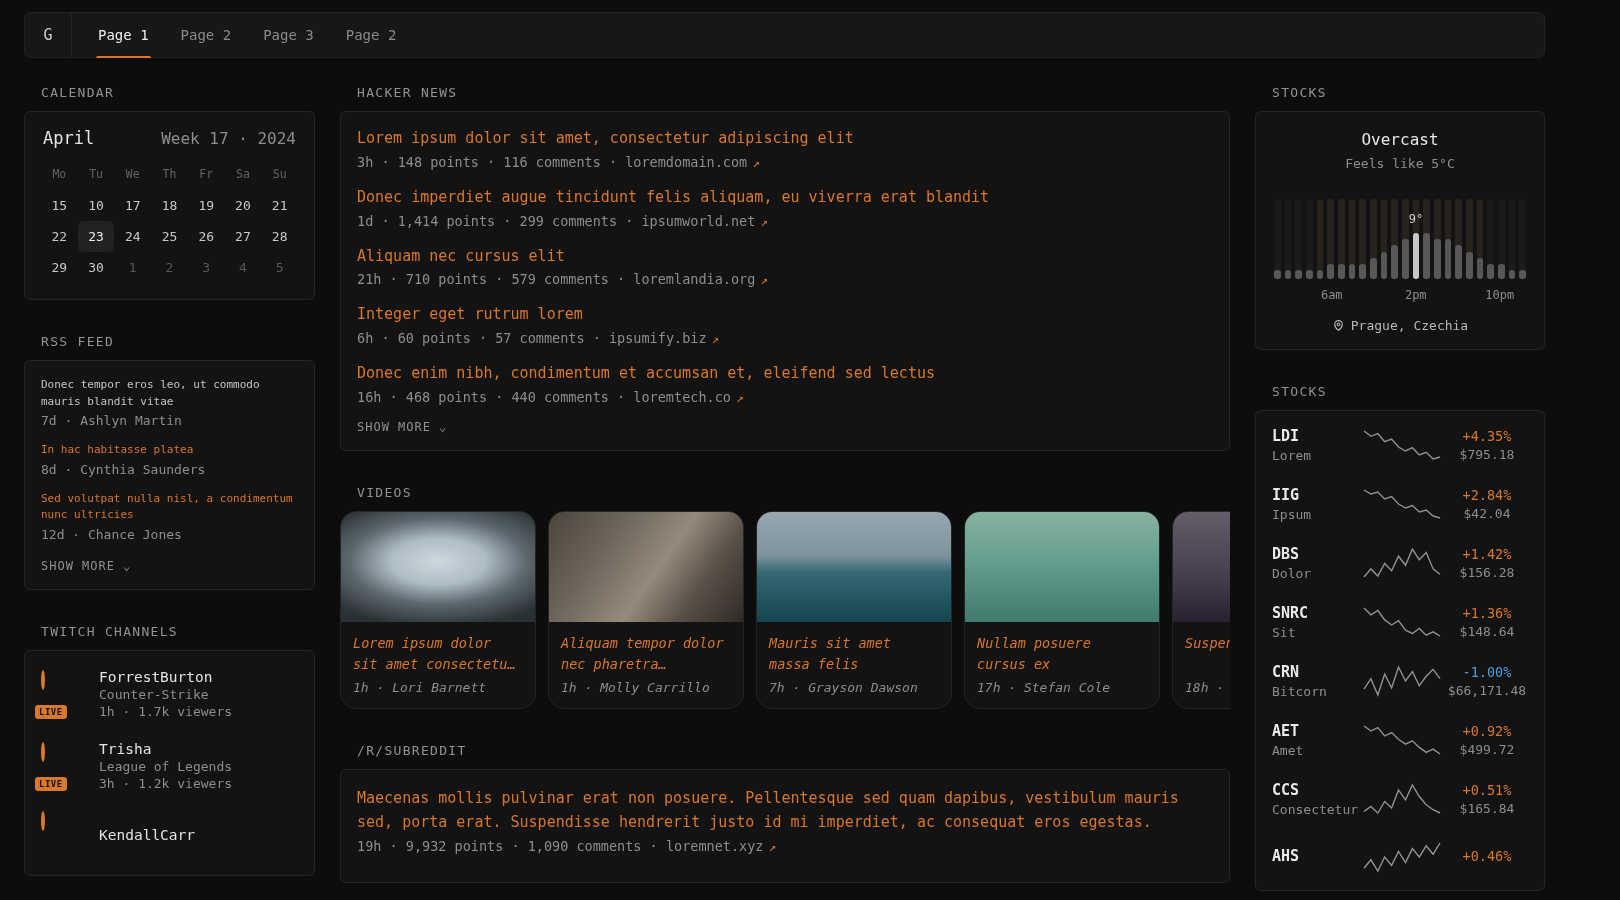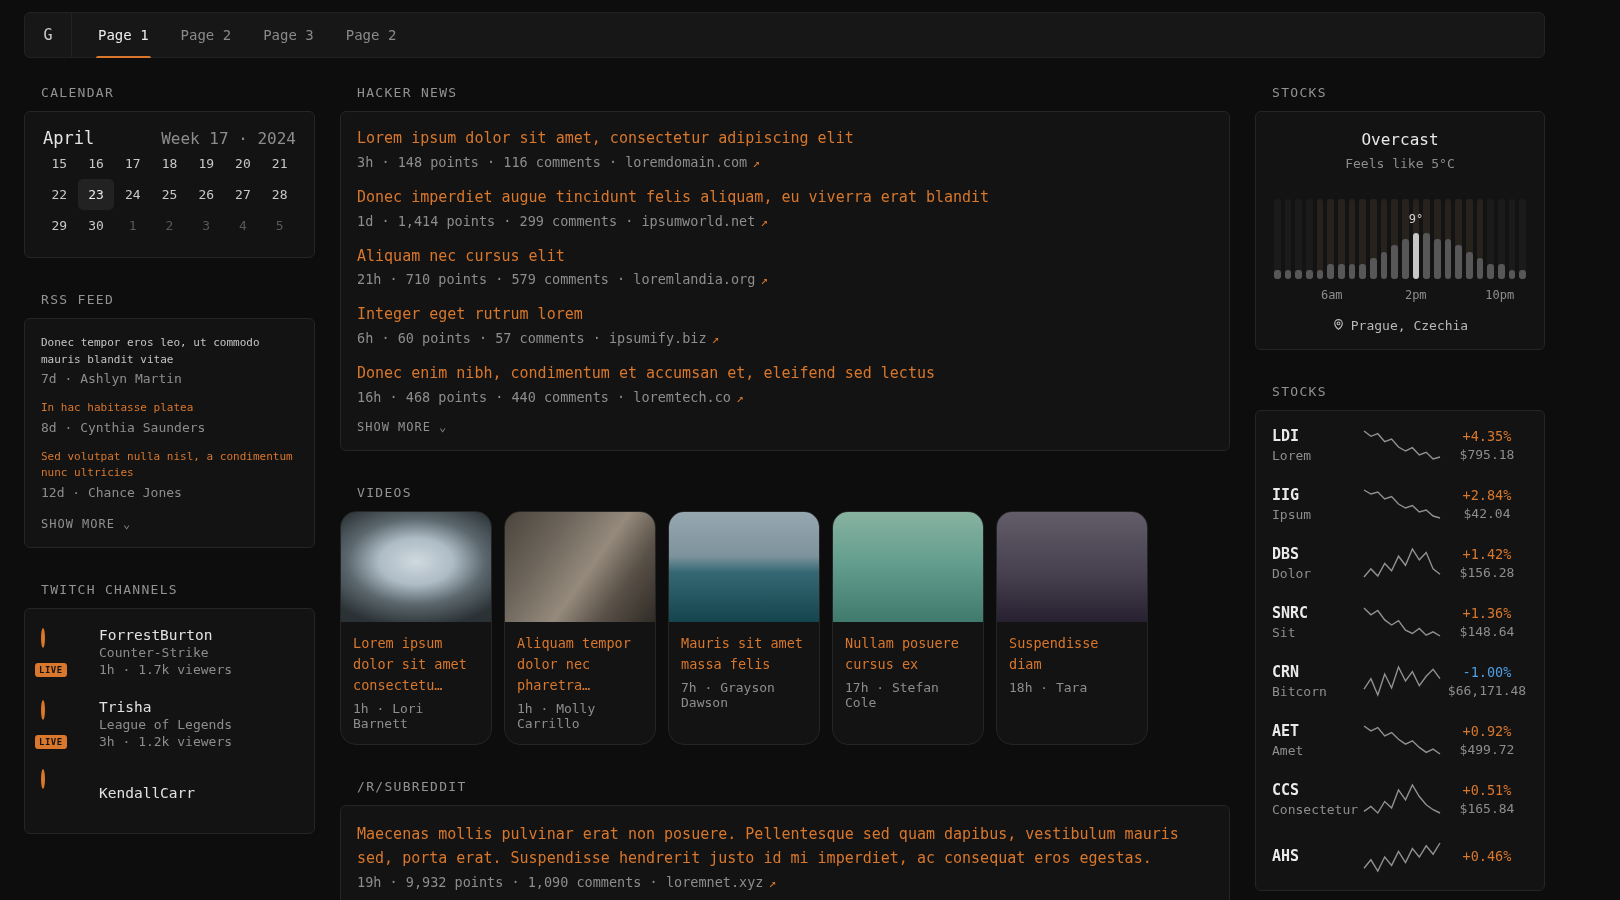--- a/index.html
+++ b/index.html
@@ -78,21 +78,21 @@
   .hn-item{margin-bottom:17px;}
   .hn-item:last-of-type{margin-bottom:12px;}
   .hn-title{font-size:15px;line-height:1.45;color:var(--accent);display:block;}
   .hn-meta{font-size:13.5px;color:var(--dim);margin-top:4px;}
   .domain-link{color:var(--dim);}
   .ext{color:var(--accent);margin-left:5px;font-size:12.5px;}
   .reddit-title{line-height:1.6;}
 
   
   .video-row{display:flex;gap:12px;overflow:hidden;}
-  .video-card{width:152px;flex:none;background:var(--card);border:1px solid var(--border);border-radius:16px;overflow:hidden;}
+  .video-card{width:196px;flex:none;background:var(--card);border:1px solid var(--border);border-radius:16px;overflow:hidden;font-style:italic;}
   .thumb{height:110px;width:100%;}
   .thumb-1{background:radial-gradient(ellipse 70% 60% at 50% 45%,#cfd8de 0%,#aebcc6 35%,#5c686e 65%,#2b3236 100%);}
   .thumb-2{background:linear-gradient(125deg,#4a443c 0%,#6e665c 30%,#958a7c 55%,#5a5148 75%,#2f2b26 100%);}
   .thumb-3{background:linear-gradient(180deg,#97a7b0 0%,#7d939c 40%,#356873 55%,#14454f 100%);}
   .thumb-4{background:linear-gradient(180deg,#88b2a0 0%,#649e8e 45%,#3f7a6d 100%);}
   .thumb-5{background:linear-gradient(180deg,#625d68 0%,#474150 55%,#262030 100%);}
   .video-body{padding:11px 12px 13px;}
   .video-title{font-size:13.5px;line-height:1.55;color:var(--accent);display:block;min-height:42px;}
   .video-meta{font-size:13px;color:var(--dim);margin-top:5px;}
 
@@ -101,21 +101,21 @@
   .weather-cond{font-size:16px;color:#e8e8e8;}
   .weather-feels{font-size:13px;color:var(--dim);margin-top:7px;}
   .weather-chart{position:relative;display:flex;align-items:flex-end;gap:4px;height:80px;margin-top:28px;}
   .w-track{position:relative;flex:1;height:100%;background:rgba(255,255,255,0.035);border-radius:3px;}
   .w-track.day{background:rgba(219,166,106,0.10);}
   .w-bar{position:absolute;left:0;right:0;bottom:0;background:#575757;border-radius:3px;}
   .w-track.hi .w-bar{background:#c7c7c7;}
   .w-peak{position:absolute;left:50%;transform:translateX(-50%);font-size:12px;color:#d4d4d4;white-space:nowrap;}
   .weather-axis{position:relative;height:15px;margin-top:9px;font-size:12px;color:var(--dim);}
   .weather-axis span{position:absolute;transform:translateX(-50%);}
-  .weather-loc{display:flex;justify-content:center;gap:6px;margin-top:15px;font-size:13px;color:#b8b8b8;}
+  .weather-loc{display:flex;justify-content:center;align-items:center;gap:6px;margin-top:15px;font-size:13px;color:#b8b8b8;}
   .pin{color:#b8b8b8;display:inline-flex;}
 
   
   .stock-row{display:flex;align-items:center;margin-bottom:23px;}
   .stock-row:last-child{margin-bottom:0;}
   .stock-left{width:92px;flex:none;}
   .stock-symbol{font-size:15px;font-weight:bold;color:#eaeaea;}
   .stock-name{font-size:13px;color:var(--dim);margin-top:3px;}
   .stock-spark{flex:1;display:flex;justify-content:center;align-items:center;}
   .stock-spark svg{width:76px;height:34px;overflow:visible;}
@@ -143,23 +143,32 @@
 
     <aside class="col-left">
 
       <section>
         <h2 class="widget-label">CALENDAR</h2>
         <div class="card">
           <div class="cal-header">
             <span class="cal-month">April</span>
             <span class="cal-week">Week 17 · 2024</span>
           </div>
+          <div class="cal-weekdays" id="cal-weekdays">
+              <div class="cal-wd">Mo</div>
+              <div class="cal-wd">Tu</div>
+              <div class="cal-wd">We</div>
+              <div class="cal-wd">Th</div>
+              <div class="cal-wd">Fr</div>
+              <div class="cal-wd">Sa</div>
+              <div class="cal-wd">Su</div>
+            </div>
           <div class="cal-days" id="cal-days">
               <div class="cal-day">15</div>
-              <div class="cal-day">16</div>
+              <div class="cal-day">10</div>
               <div class="cal-day">17</div>
               <div class="cal-day">18</div>
               <div class="cal-day">19</div>
               <div class="cal-day">20</div>
               <div class="cal-day">21</div>
               <div class="cal-day">22</div>
               <div class="cal-day selected">23</div>
               <div class="cal-day">24</div>
               <div class="cal-day">25</div>
               <div class="cal-day">26</div>

